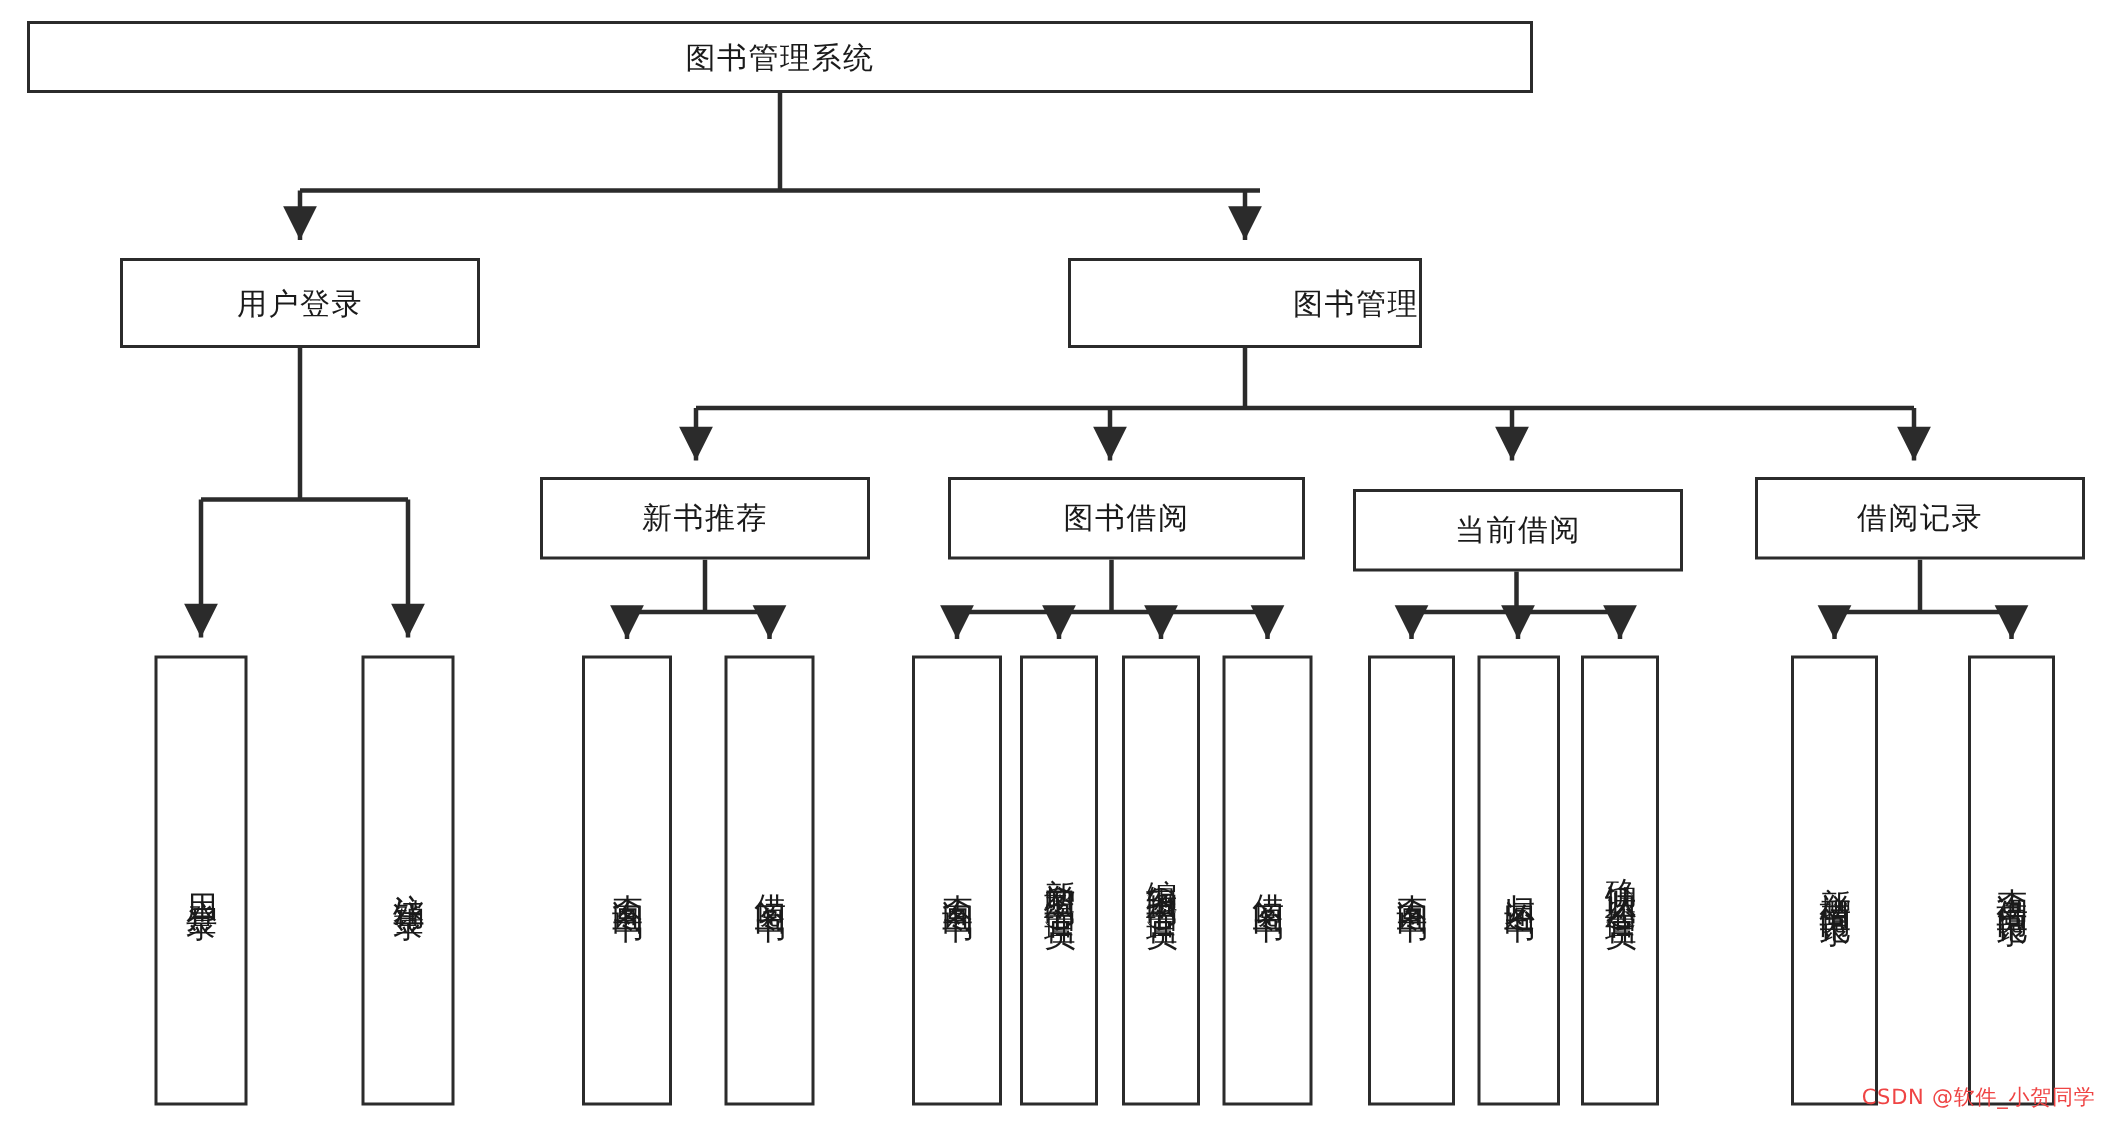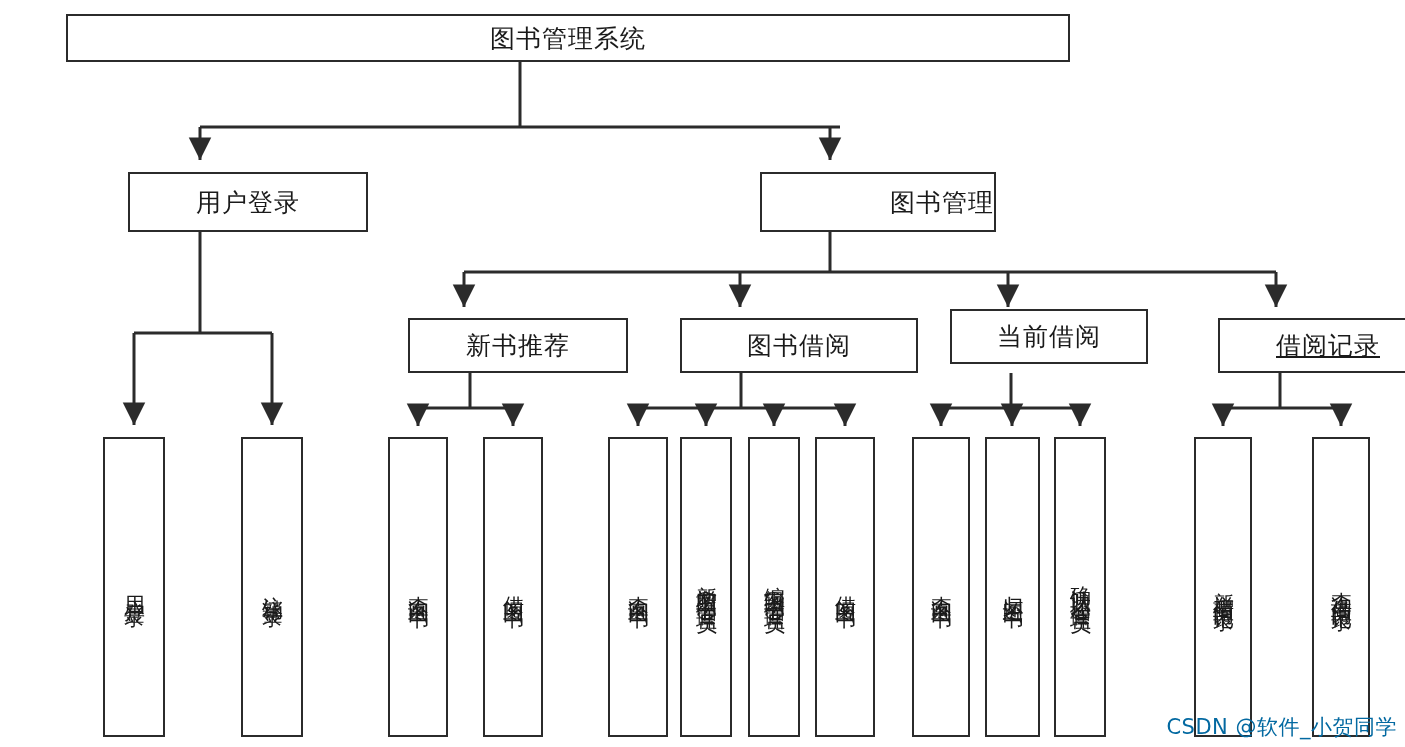--- a/index.html
+++ b/index.html
@@ -29,41 +29,40 @@
     position: absolute;
     box-sizing: border-box;
     border: 2.5px solid #2b2b2b;
     background: #ffffff;
     display: flex;
     align-items: center;
     justify-content: center;
     color: #1a1a1a;
   }
   .node.h {
-    font-size: 25px;
+    font-size: 20px;
     letter-spacing: 1px;
-    margin-left: 48px;
   }
   .node.v {
     font-size: 21px;
   }
   .vtext {
     writing-mode: vertical-rl;
     text-orientation: upright;
     letter-spacing: 4px;
     line-height: 1;
     white-space: nowrap;
     text-align: center;
   }
   .watermark {
     position: absolute;
     right: 8px;
     bottom: 6px;
-    font-size: 21px;
-    color: #0369a1;
+    font-size: 14px;
+    color: #ef4444;
     letter-spacing: 0.5px;
     white-space: nowrap;
   }
 </style>
 </head>
 <body>
 
 <div id="canvas">
 
   <svg class="edges" viewBox="0 0 1405 747" xmlns="http://www.w3.org/2000/svg">
@@ -129,24 +128,24 @@
   <div class="node h" style="left:712px;top:172px;width:236px;height:60px;justify-content:flex-end;">
     <span>图书管理</span>
   </div>
 
   <div class="node h" style="left:360px;top:318px;width:220px;height:55px;">
     <span>新书推荐</span>
   </div>
   <div class="node h" style="left:632px;top:318px;width:238px;height:55px;">
     <span>图书借阅</span>
   </div>
-  <div class="node h" style="left:902px;top:309px;width:198px;height:55px;text-align:right;">
+  <div class="node h" style="left:902px;top:326px;width:220px;height:55px;text-align:right;">
     <span>当前借阅</span>
   </div>
-  <div class="node h" style="left:1170px;top:318px;width:220px;height:55px;text-decoration:underline;">
+  <div class="node h" style="left:1170px;top:318px;width:220px;height:55px;">
     <span>借阅记录</span>
   </div>
 
   <div class="node v" style="left:103px;top:437px;width:62px;height:300px;">
     <span class="vtext">用户登录</span>
   </div>
   <div class="node v" style="left:241px;top:437px;width:62px;height:300px;">
     <span class="vtext">注销登录</span>
   </div>
   <div class="node v" style="left:388px;top:437px;width:60px;height:300px;">

